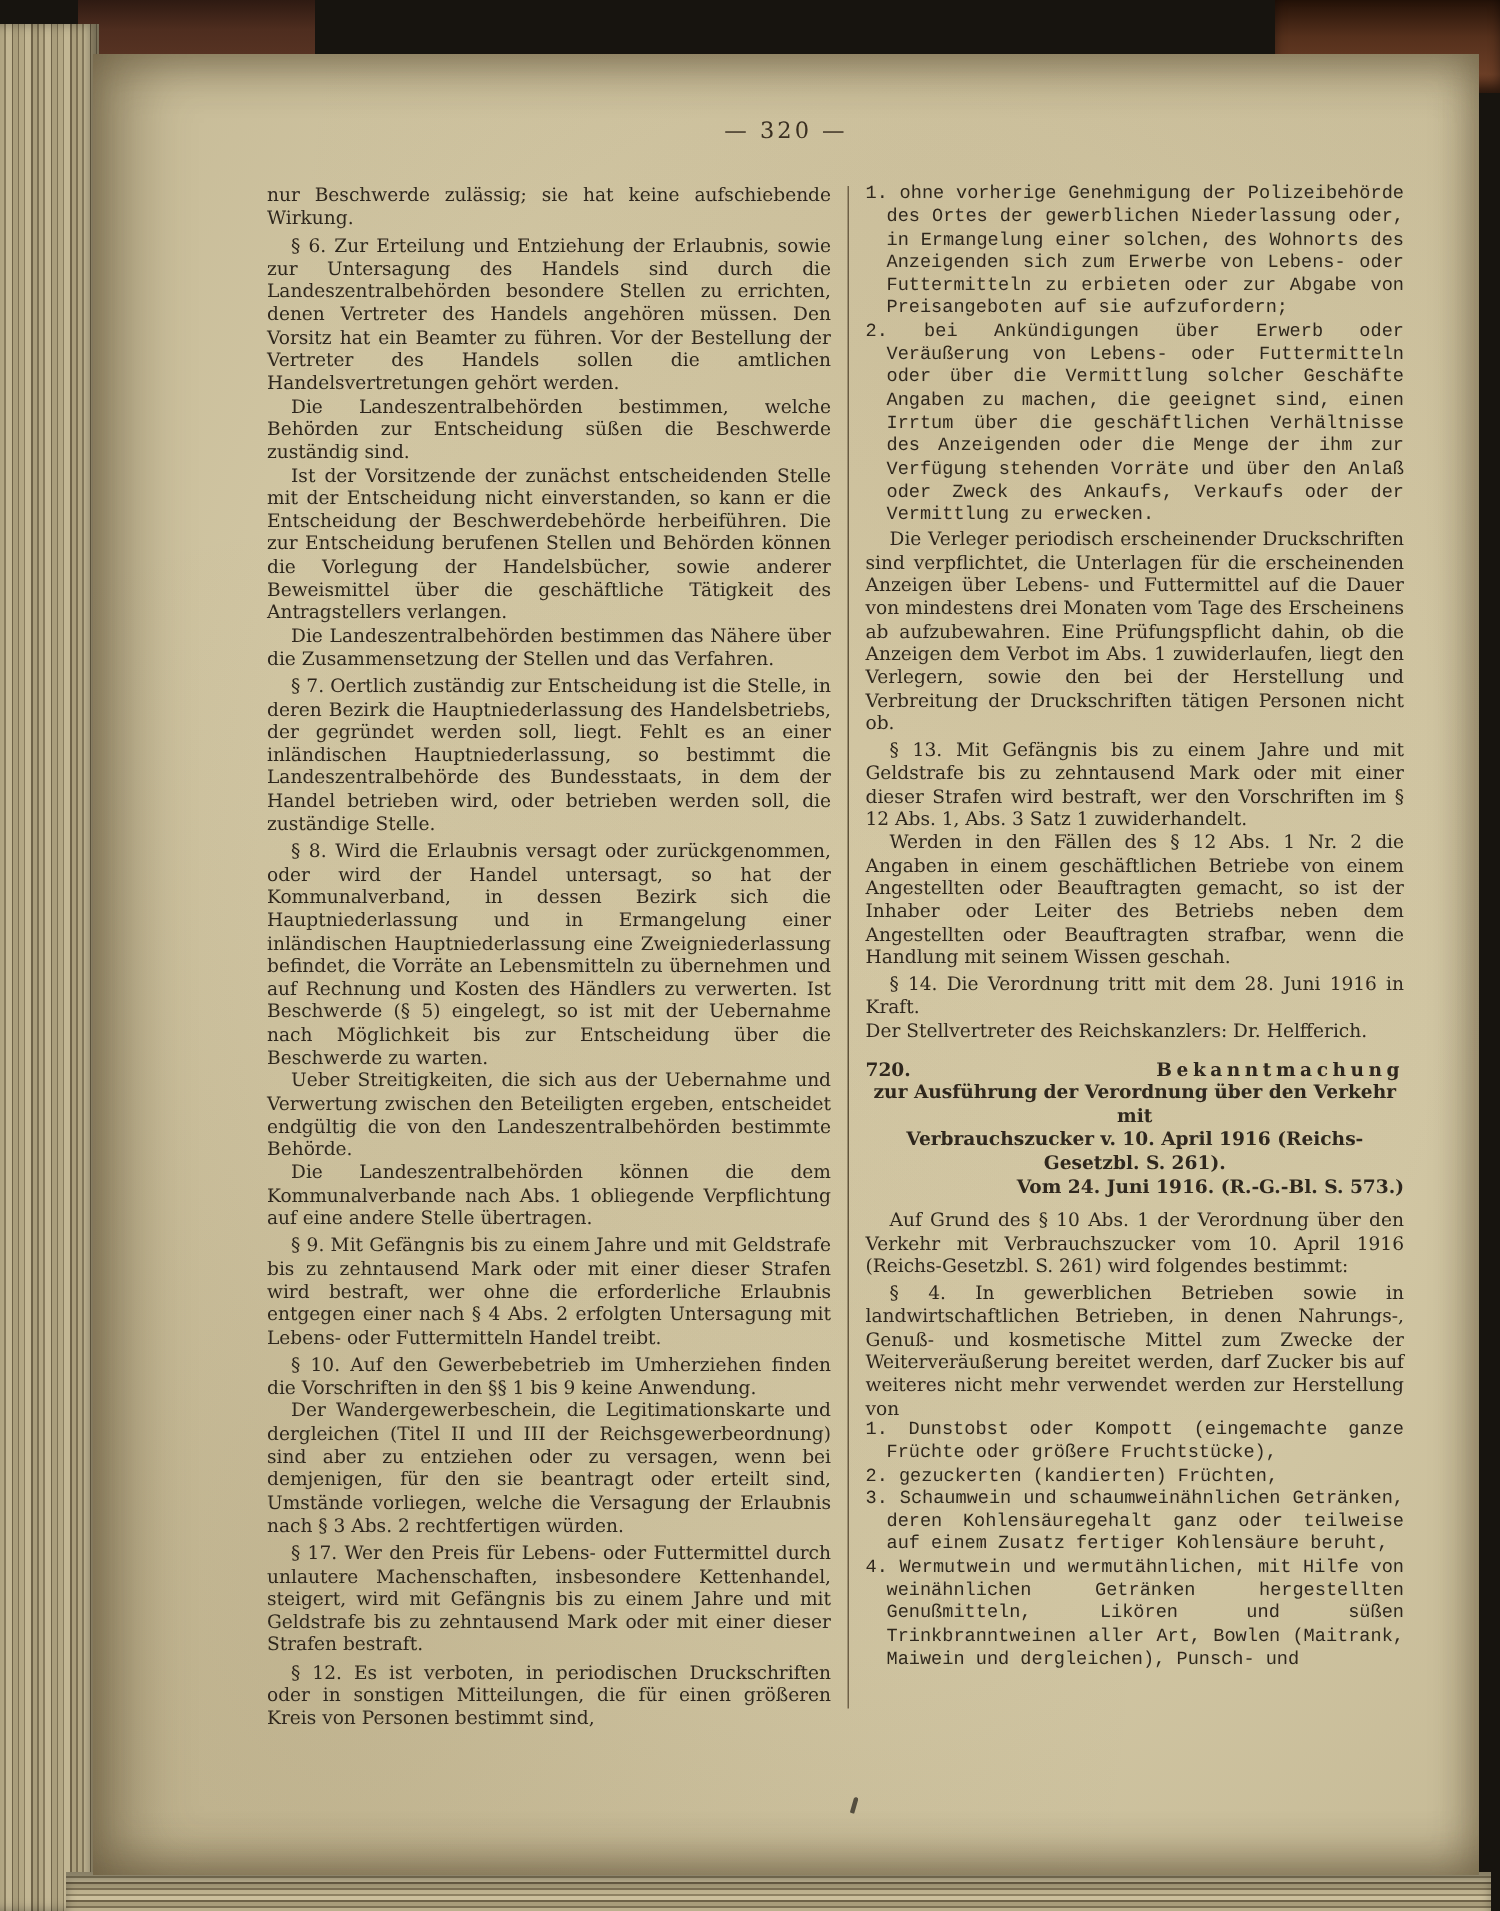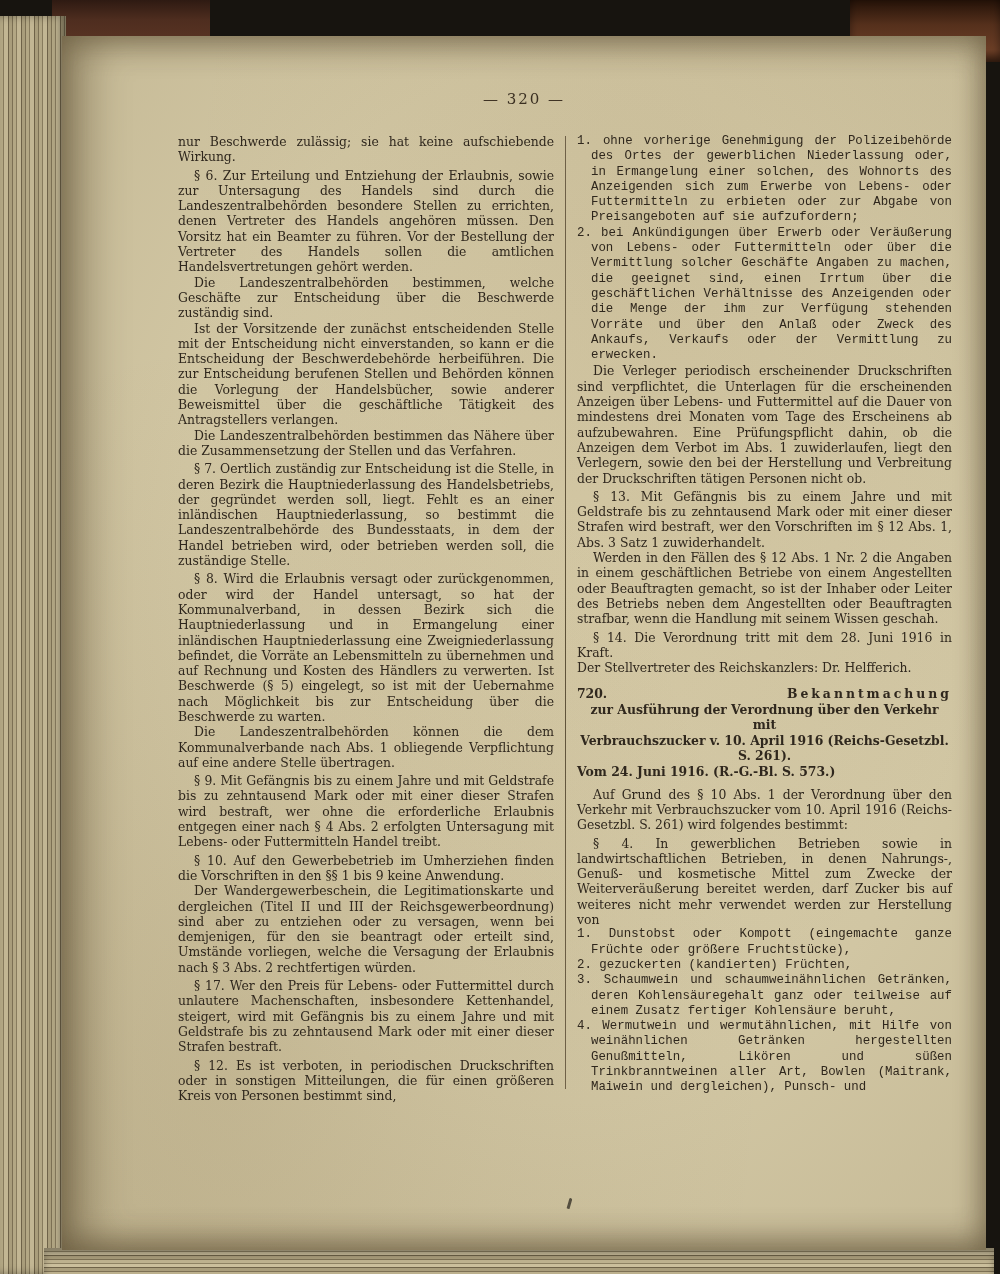--- a/index.html
+++ b/index.html
@@ -46,30 +46,30 @@
       radial-gradient(ellipse at 55% 45%, #d7cca9 0%, #d1c6a3 55%, #c3b793 100%);
     box-shadow:
       inset 28px 0 38px rgba(70,55,30,.35),
       inset -10px 0 24px rgba(70,55,30,.22),
       inset 0 14px 26px rgba(70,55,30,.22),
       inset 0 -14px 26px rgba(70,55,30,.25);
     color:#2f271d;
   }
 
   .page-header{
-    padding-top:54px;
+    padding-top:42px;
     text-align:center;
     font-size:15px;
     letter-spacing:2px;
     color:#3a2f21;
   }
 
   .columns{
     display:flex;
-    margin:26px 34px 0 116px;
+    margin:26px 50px 0 116px;
     align-items:stretch;
   }
   .col{
     font-size:12.4px;
     line-height:15.3px;
     text-align:left;
   }
   .col-left{width:376px;flex:0 0 auto;}
   .col-right{flex:1 1 auto;}
   .divider{
@@ -82,21 +82,21 @@
   
   .blk{margin:0;}
   .s-first{text-align:justify;}
   .s-body{text-align:justify;text-indent:16px;}
   .s-section{text-align:justify;text-indent:16px;margin-top:3px;}
   .s-list{text-align:justify;padding-left:14px;text-indent:-14px;font-family:Liberation Mono, monospace;}
   .s-dateline{text-indent:16px;}
   .s-signature{}
   .s-heading-main{text-align:right;font-weight:bold;letter-spacing:3px;margin-top:11px;position:relative;}
   .s-heading-sub{text-align:center;font-weight:bold;line-height:15.6px;}
-  .s-heading-end{text-align:left;font-weight:bold;margin-bottom:7px;line-height:15.6px;}
+  .s-heading-end{text-align:right;font-weight:bold;margin-bottom:7px;line-height:15.6px;}
   .headnum{position:absolute;left:0;top:0;font-weight:bold;letter-spacing:0;}
 
   
   .ink-mark{
     position:absolute;left:506px;top:1162px;width:3px;height:11px;
     background:#2c2820;border-radius:2px 2px 1px 1px;
     transform:rotate(16deg);opacity:.75;
   }
 </style>
 </head>
@@ -110,25 +110,26 @@
   <div class="stack-bottom"></div>
 
   <div class="page">
     <div class="page-header">— 320 —</div>
 
     <div class="columns">
       <div class="col col-left">
 
       <p class="blk s-first"><span>nur Beschwerde zulässig; sie hat keine aufschiebende Wirkung.</span></p>
           <p class="blk s-section"><span>§ 6. Zur Erteilung und Entziehung der Erlaubnis, sowie zur Untersagung des Handels sind durch die Landeszentralbehörden besondere Stellen zu errichten, denen Vertreter des Handels angehören müssen. Den Vorsitz hat ein Beamter zu führen. Vor der Bestellung der Vertreter des Handels sollen die amtlichen Handelsvertretungen gehört werden.</span></p>
-          <p class="blk s-body"><span>Die Landeszentralbehörden bestimmen, welche Geschäfte zur Entscheidung über die Beschwerde zuständig sind.</span></p>
+          <p class="blk s-body"><span>Die Landeszentralbehörden bestimmen, welche Behörden zur Entscheidung süßen die Beschwerde zuständig sind.</span></p>
           <p class="blk s-body"><span>Ist der Vorsitzende der zunächst entscheidenden Stelle mit der Entscheidung nicht einverstanden, so kann er die Entscheidung der Beschwerdebehörde herbeiführen. Die zur Entscheidung berufenen Stellen und Behörden können die Vorlegung der Handelsbücher, sowie anderer Beweismittel über die geschäftliche Tätigkeit des Antragstellers verlangen.</span></p>
           <p class="blk s-body"><span>Die Landeszentralbehörden bestimmen das Nähere über die Zusammensetzung der Stellen und das Verfahren.</span></p>
           <p class="blk s-section"><span>§ 7. Oertlich zuständig zur Entscheidung ist die Stelle, in deren Bezirk die Hauptniederlassung des Handelsbetriebs, der gegründet werden soll, liegt. Fehlt es an einer inländischen Hauptniederlassung, so bestimmt die Landeszentralbehörde des Bundesstaats, in dem der Handel betrieben wird, oder betrieben werden soll, die zuständige Stelle.</span></p>
           <p class="blk s-section"><span>§ 8. Wird die Erlaubnis versagt oder zurückgenommen, oder wird der Handel untersagt, so hat der Kommunalverband, in dessen Bezirk sich die Hauptniederlassung und in Ermangelung einer inländischen Hauptniederlassung eine Zweigniederlassung befindet, die Vorräte an Lebensmitteln zu übernehmen und auf Rechnung und Kosten des Händlers zu verwerten. Ist Beschwerde (§ 5) eingelegt, so ist mit der Uebernahme nach Möglichkeit bis zur Entscheidung über die Beschwerde zu warten.</span></p>
+          <p class="blk s-body"><span>Ueber Streitigkeiten, die sich aus der Uebernahme und Verwertung zwischen den Beteiligten ergeben, entscheidet endgültig die von den Landeszentralbehörden bestimmte Behörde.</span></p>
           <p class="blk s-body"><span>Die Landeszentralbehörden können die dem Kommunalverbande nach Abs. 1 obliegende Verpflichtung auf eine andere Stelle übertragen.</span></p>
           <p class="blk s-section"><span>§ 9. Mit Gefängnis bis zu einem Jahre und mit Geldstrafe bis zu zehntausend Mark oder mit einer dieser Strafen wird bestraft, wer ohne die erforderliche Erlaubnis entgegen einer nach § 4 Abs. 2 erfolgten Untersagung mit Lebens- oder Futtermitteln Handel treibt.</span></p>
           <p class="blk s-section"><span>§ 10. Auf den Gewerbebetrieb im Umherziehen finden die Vorschriften in den §§ 1 bis 9 keine Anwendung.</span></p>
           <p class="blk s-body"><span>Der Wandergewerbeschein, die Legitimationskarte und dergleichen (Titel II und III der Reichsgewerbeordnung) sind aber zu entziehen oder zu versagen, wenn bei demjenigen, für den sie beantragt oder erteilt sind, Umstände vorliegen, welche die Versagung der Erlaubnis nach § 3 Abs. 2 rechtfertigen würden.</span></p>
           <p class="blk s-section"><span>§ 17. Wer den Preis für Lebens- oder Futtermittel durch unlautere Machenschaften, insbesondere Kettenhandel, steigert, wird mit Gefängnis bis zu einem Jahre und mit Geldstrafe bis zu zehntausend Mark oder mit einer dieser Strafen bestraft.</span></p>
           <p class="blk s-section"><span>§ 12. Es ist verboten, in periodischen Druckschriften oder in sonstigen Mitteilungen, die für einen größeren Kreis von Personen bestimmt sind,</span></p>
         </div>
 
       <div class="divider"></div>
 

